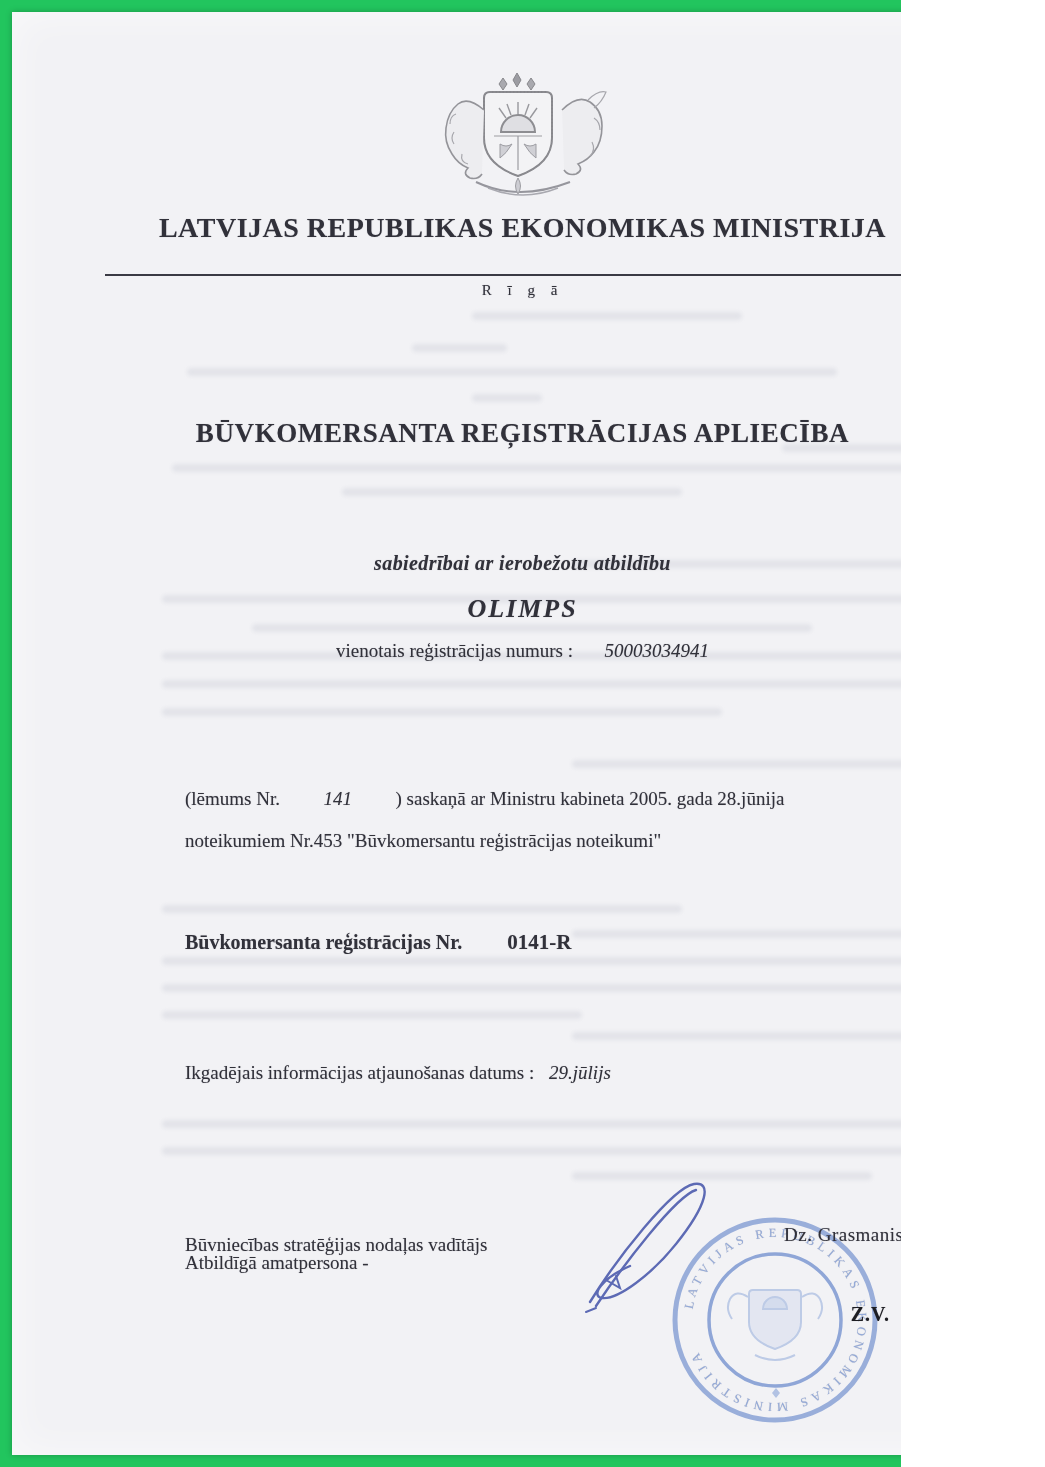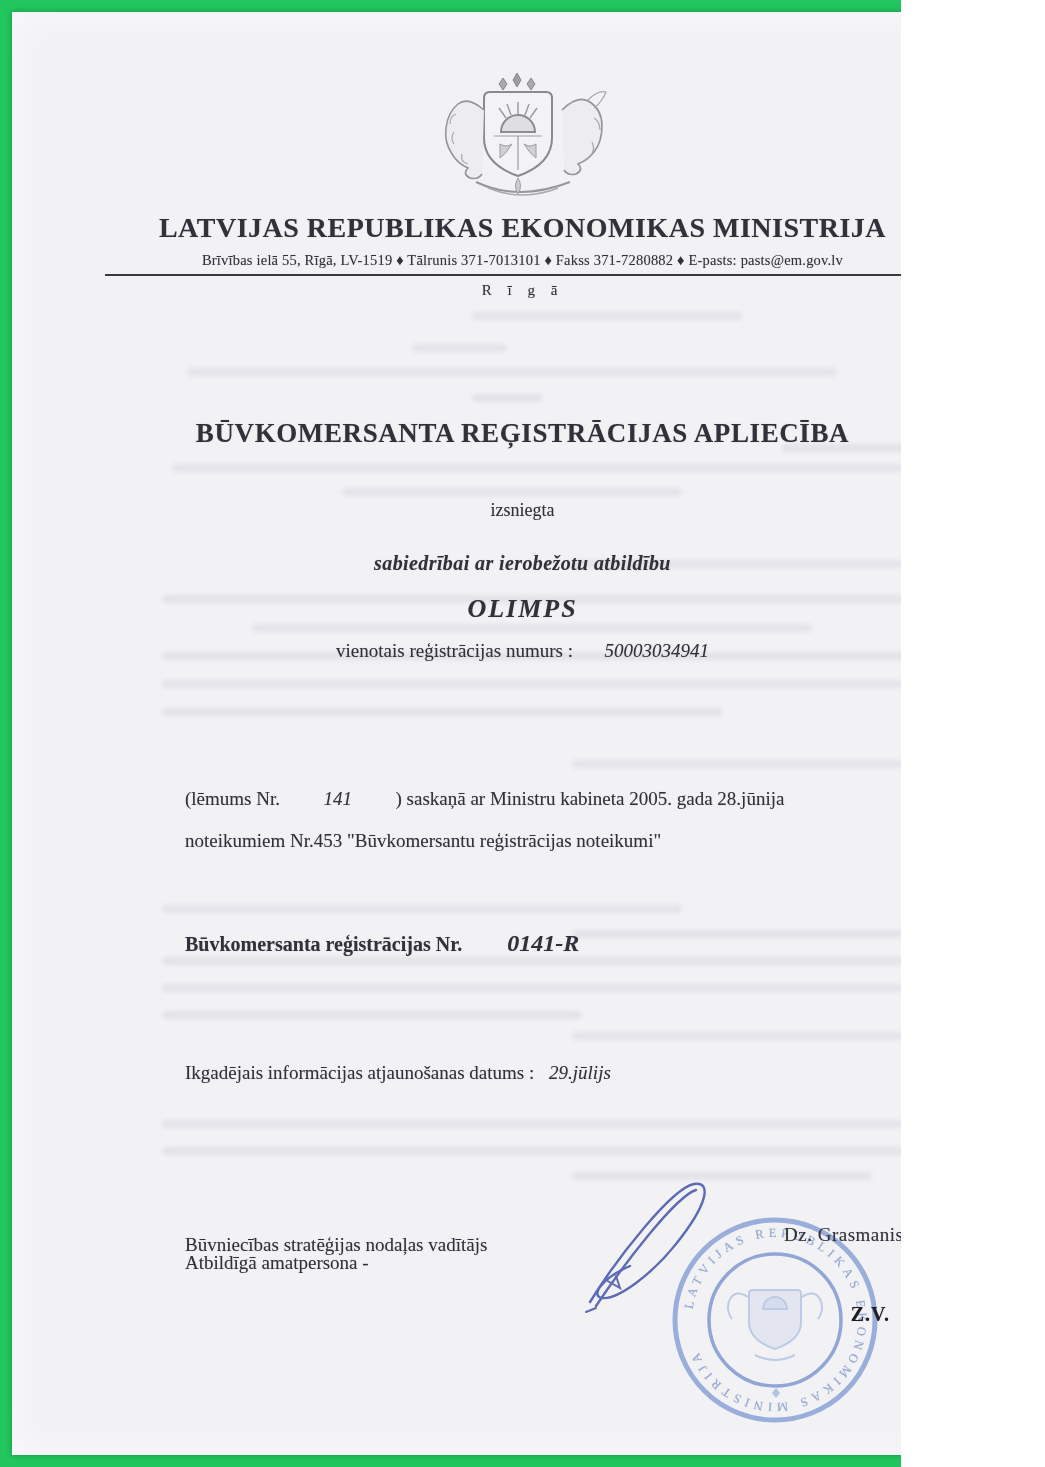--- a/index.html
+++ b/index.html
@@ -20,21 +20,21 @@
   .doctitle{font-size:27px;font-weight:bold;letter-spacing:.6px;}
   .issued{font-size:18px;}
   .ctype{font-size:20px;font-style:italic;font-weight:bold;letter-spacing:.4px;}
   .cname{font-size:26px;font-style:italic;font-weight:bold;letter-spacing:2px;}
   .unified{font-size:19px;}
   .ital{font-style:italic;text-align:right;}
   .para{left:173px;width:740px;font-size:19px;line-height:42px;text-align:left;}
   .gap-l{display:inline-block;width:34px;}
   .gap-m{display:inline-block;width:22px;}
   .bkline{font-size:20px;font-weight:bold;}
-  .bkval{font-size:24px;font-style:italic;font-weight:bold;padding-left:40px;}
+  .bkval{font-size:21px;font-weight:bold;padding-left:40px;}
   .annual{font-size:19px;}
   .resp{font-size:19px;}
   .offname{font-size:19px;letter-spacing:.5px;}
   .seal-zv{font-size:20px;letter-spacing:1px;color:#1d1d22;font-weight:bold;}
   svg{display:block;}
 </style>
 </head>
 <body>
 
 <div class="canvas">
@@ -100,28 +100,26 @@
 
             <path d="M58 112 q42 20 94 0" stroke="#82828a" stroke-width="2"></path>
             <path d="M70 118 q35 14 70 0" stroke="#9a9aa2" stroke-width="1.4"></path>
             <path d="M100 108 q5 8 0 16 q-5 -8 0 -16 z" fill="#c6c6cc" stroke="#8a8a90" stroke-width="1"></path>
           </g>
         </svg>
       </div>
 
       <div class="abs ctr ministry" style="top:200px">LATVIJAS REPUBLIKAS EKONOMIKAS MINISTRIJA</div>
 
-      <div class="abs ctr address" style="top:240px">Brīvības ielā 55, Rīgā, LV-1519 ♦ Tālrunis 371-7013101 ♦ Fakss 371-7280882 ♦ E-pasts: pasts@em.gov.lv</div>
       <div class="rule"></div>
 
       <div class="abs ctr city" style="top:270px">R ī g ā</div>
 
       <div class="abs ctr doctitle" style="top:406px">BŪVKOMERSANTA REĢISTRĀCIJAS APLIECĪBA</div>
 
-      <div class="abs ctr issued" style="top:488px">izsniegta</div>
 
       <div class="abs ctr ctype" style="top:540px">sabiedrībai ar ierobežotu atbildību</div>
 
       <div class="abs ctr cname" style="top:582px">OLIMPS</div>
 
       <div class="abs ctr unified" style="top:628px">
         <span>vienotais reģistrācijas numurs :</span>
         <span class="gap-m"></span>
         <span class="ital">50003034941</span>
       </div>

